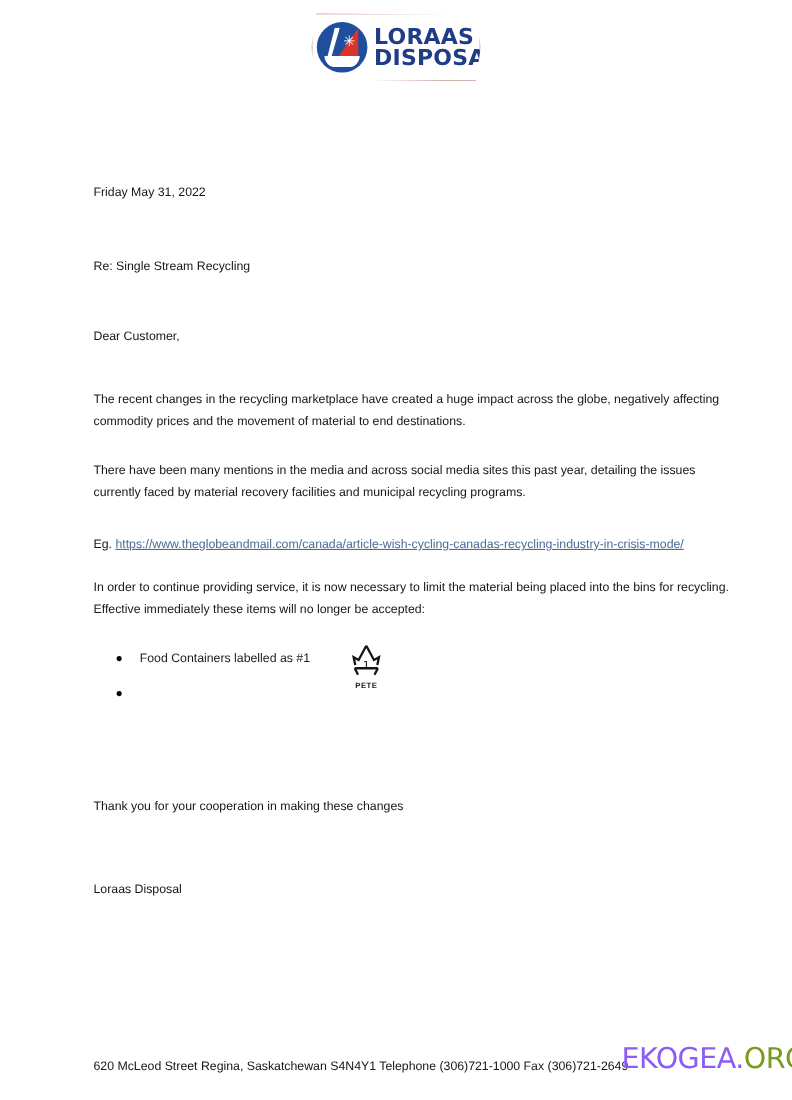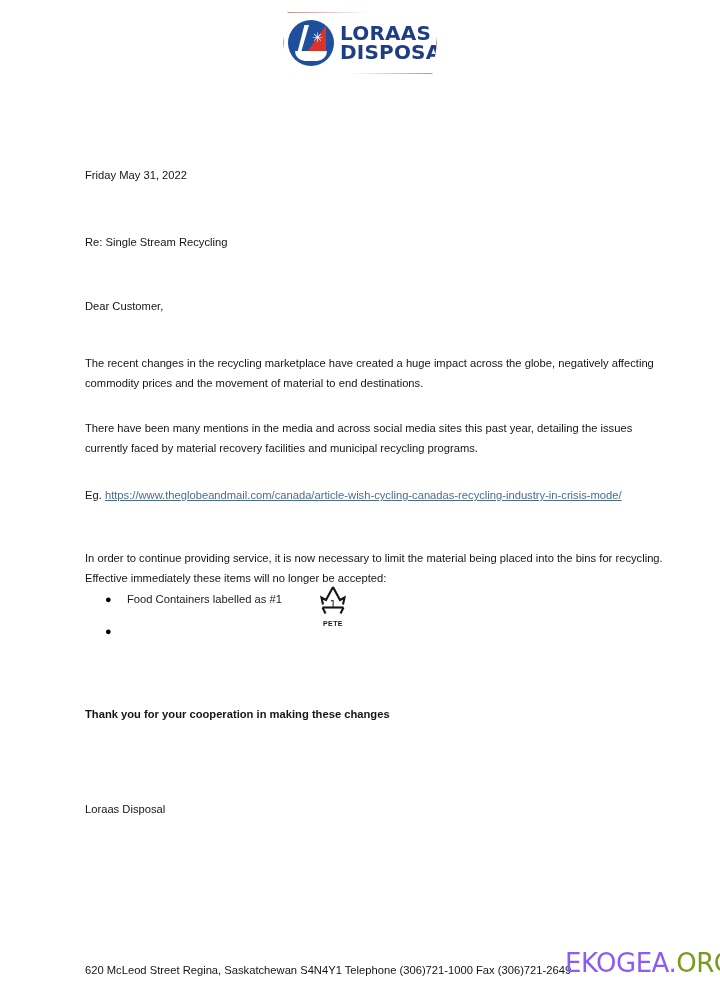--- a/index.html
+++ b/index.html
@@ -102,22 +102,22 @@
   }
   .blk { position: absolute; left: 0; width: 580px; }
   .blk p { margin: 0; }
 
   .date-line   { top: 165px; }
   .subject-line{ top: 232px; }
   .salutation  { top: 296px; }
   .para-1      { top: 353px; }
   .para-2      { top: 418px; }
   .eg-line     { top: 485px; }
-  .para-3      { top: 548px; }
-  .closing     { top: 704px; font-weight: bold; }
+  .para-3      { top: 524px; }
+  .closing     { top: 723px; }
   .signature   { top: 799px; }
 
   .link {
     color: #4a6b92;
     text-decoration: underline;
     word-break: break-all;
     text-align: center;
   }
   .eg-label { color: #151515; }
 

